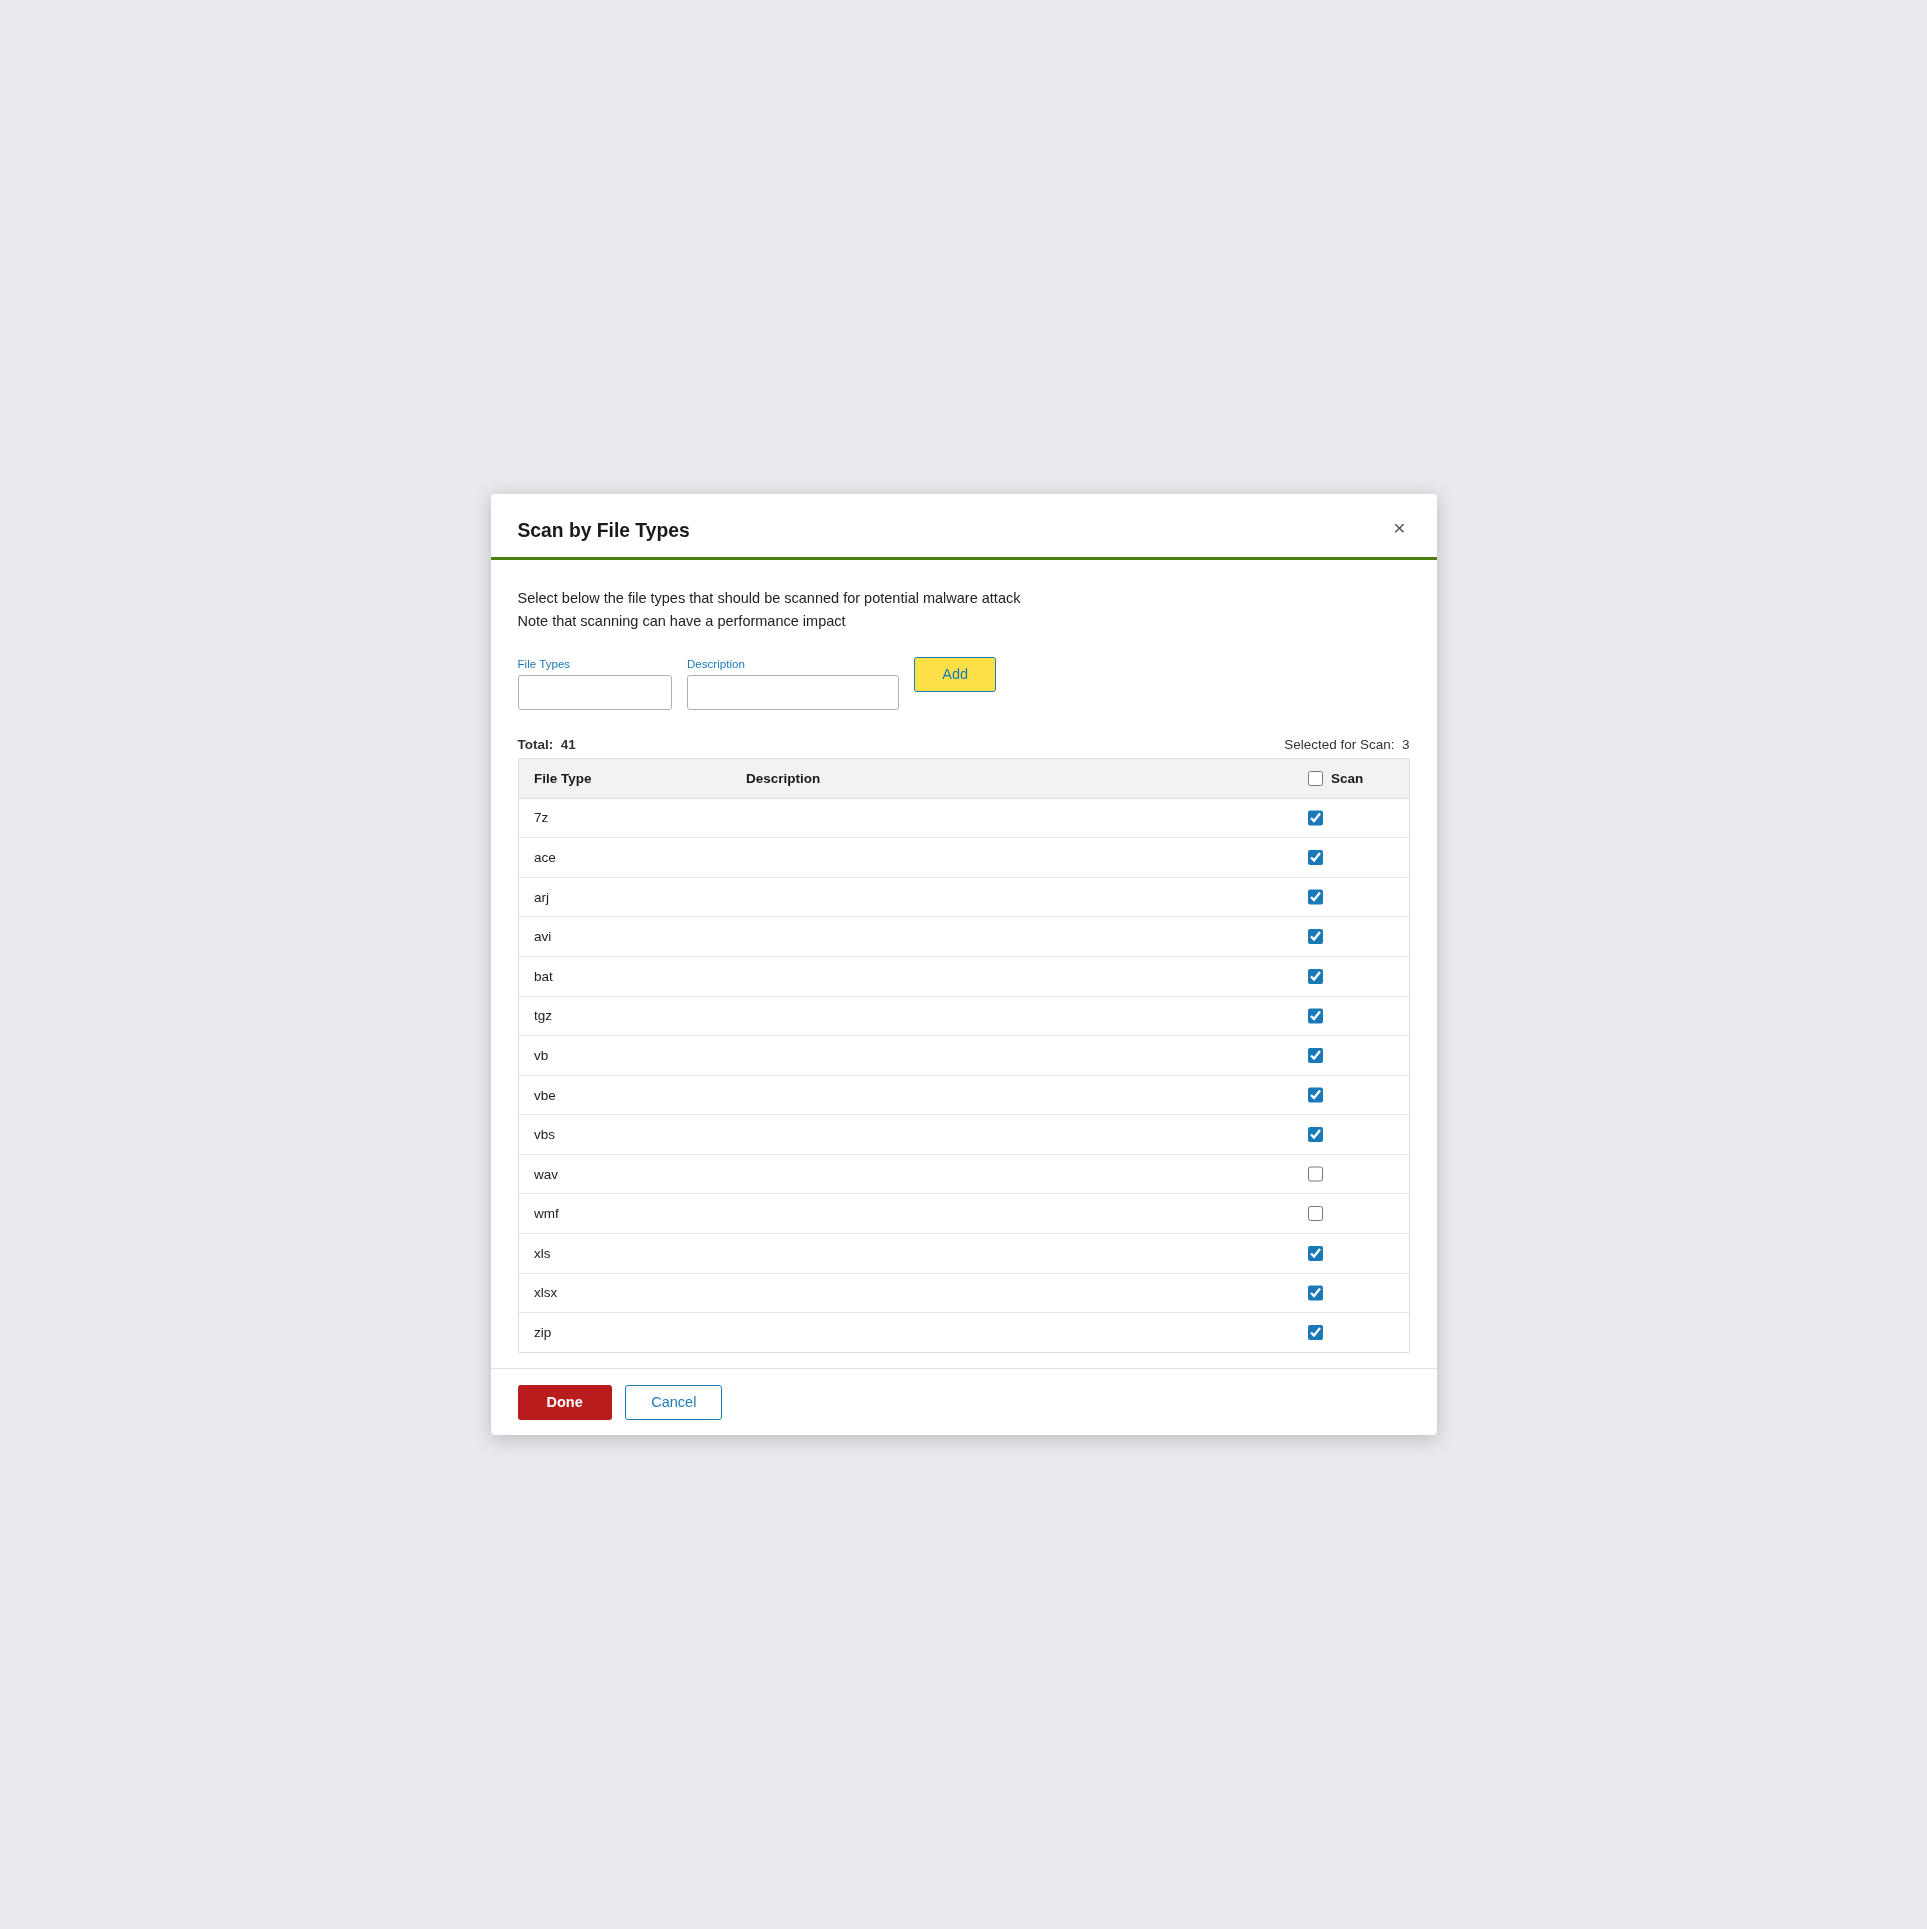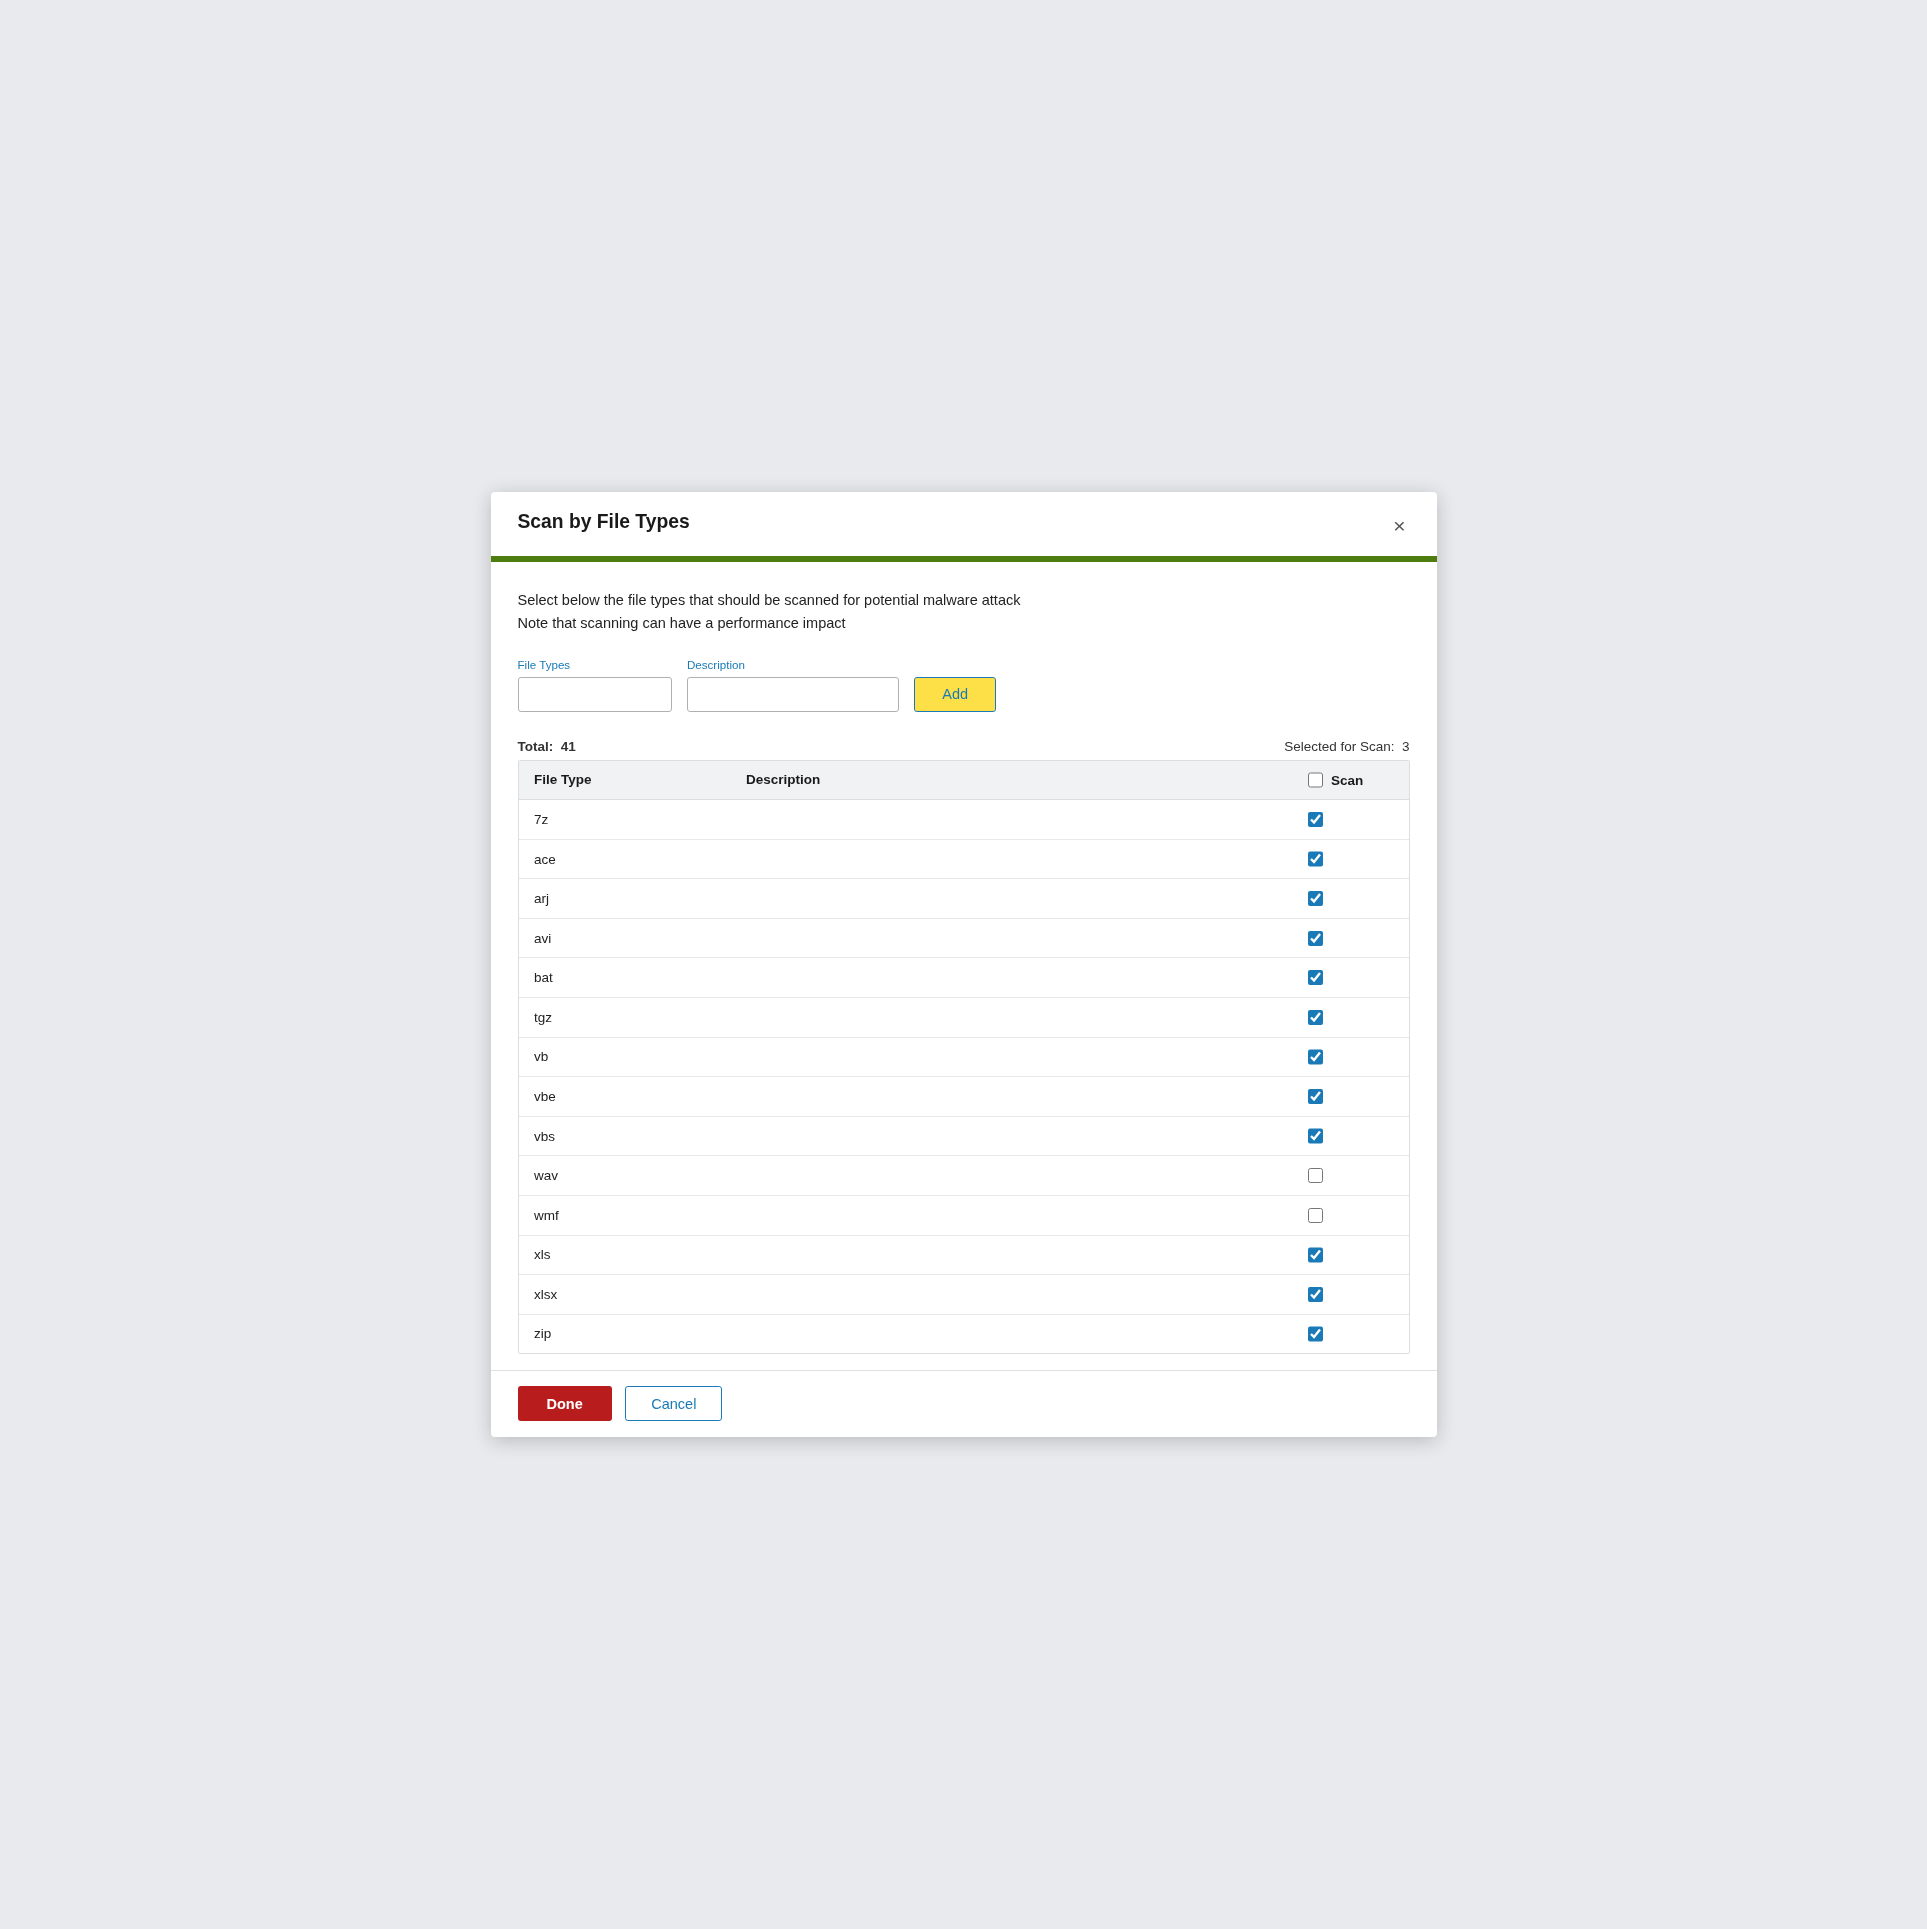--- a/index.html
+++ b/index.html
@@ -16,23 +16,23 @@
       width: 946px;
       min-height: 927px;
       border-radius: 3.9px;
       box-shadow: 0 3.9px 19.3px rgba(0,0,0,0.2);
       display: flex;
       flex-direction: column;
     }
     .dialog-header {
       display: flex;
       justify-content: space-between;
-      align-items: flex-start;
+      align-items: flex-end;
       padding: 19.3px 27px 15.4px 27px;
-      border-bottom: 6px solid #4d7c0f;
+      border-bottom: 3px solid #4d7c0f;
     }
     .dialog-title {
       font-size: 19.3px;
       font-weight: 600;
       color: #1a1a1a;
     }
     .close-btn {
       background: none;
       border: none;
       cursor: pointer;
@@ -48,21 +48,20 @@
       flex-direction: column;
     }
     .description-text {
       font-size: 14.5px;
       color: #222;
       line-height: 1.6;
       margin-bottom: 23px;
     }
     .form-row {
       display: flex;
-      align-items: flex-end;
       gap: 15.4px;
       margin-bottom: 19.3px;
     }
     .form-group {
       display: flex;
       flex-direction: column;
       gap: 5.8px;
     }
     .form-label {
       font-size: 11.6px;

